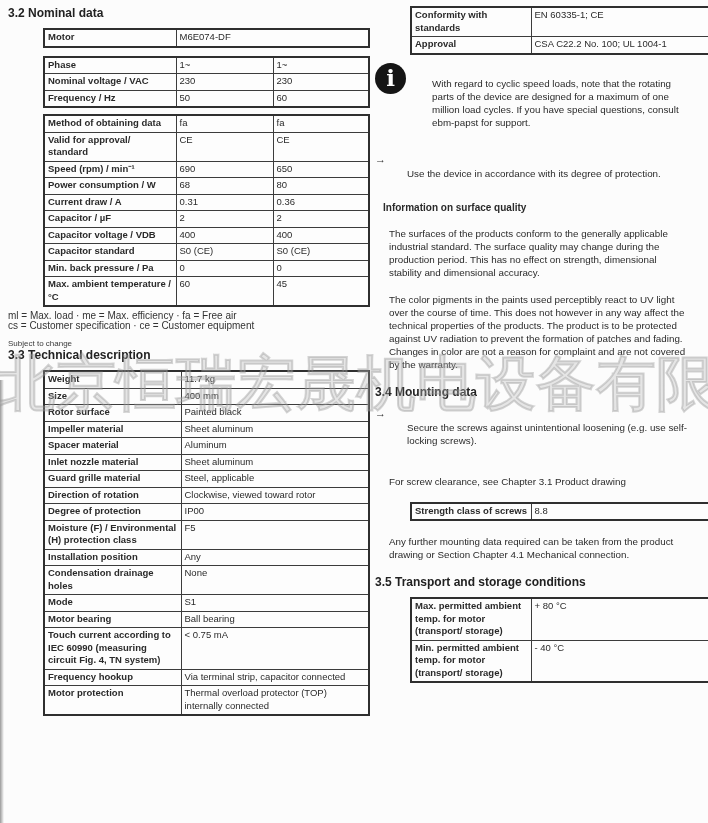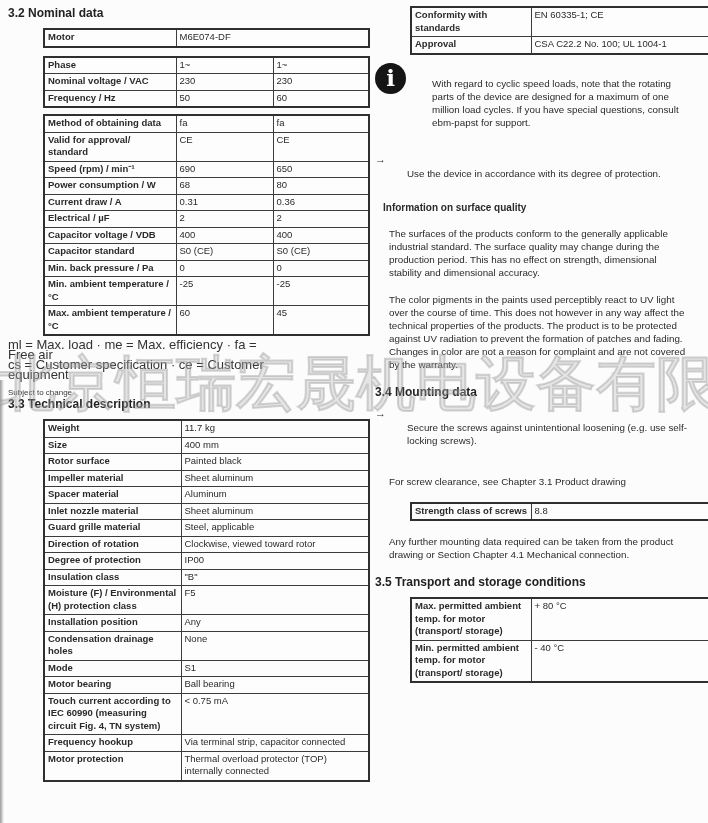--- a/index.html
+++ b/index.html
@@ -11,21 +11,21 @@
   .col-left{left:8px;width:262px;}
   .col-right{left:375px;width:326px;}
   h2.section{font-size:12px;font-weight:bold;margin:0;color:#222;}
   table{border-collapse:collapse;width:100%;table-layout:fixed;background:#fdfdfd;}
   table.data{border:2px solid #2f2f2f;margin-left:35px;}
   td{border:1px solid #3c3c3c;font-size:9.5px;line-height:12.5px;padding:1px 3px 2px 3px;
      vertical-align:top;overflow:hidden;}
   td.lbl{font-weight:bold;}
   .mt4{margin-top:4px}.mt6{margin-top:6px}.mt8{margin-top:8px}.mt10{margin-top:10px}
   .mt12{margin-top:12px}.mt14{margin-top:14px}.mt22{margin-top:22px}
-  .footnote{font-size:13px;line-height:10px;color:#333;}
+  .footnote{font-size:10px;line-height:10px;color:#333;}
   .smalltext{font-size:8px;color:#3a3a3a;}
   p.body, .body{font-size:9.8px;line-height:13px;margin:14px;}
   .bullet{display:flex;gap:7px;align-items:flex-start;}
   .bullet .arrow{font-weight:bold;font-size:11px;line-height:12px;flex:0 0 auto;}
   .bullet .btxt{flex:1;}
   .infoblock{display:flex;gap:12px;align-items:flex-start;}
   .info-icon{flex:0 0 auto;width:31px;height:31px;border-radius:50%;background:#151515;
      color:#fff;display:flex;align-items:center;justify-content:center;
      font-family:"DejaVu Serif", serif;font-weight:bold;font-size:23px;padding-bottom:2px;box-sizing:border-box;}
   .bold-head{font-size:10px;font-weight:bold;margin:8px;}
@@ -108,45 +108,40 @@
             <td class="lbl">Power consumption / W</td>
             <td class="val">68</td>
             <td class="val">80</td>
           </tr>
           <tr>
             <td class="lbl">Current draw / A</td>
             <td class="val">0.31</td>
             <td class="val">0.36</td>
           </tr>
           <tr>
-            <td class="lbl">Electrical / µF</td>
+            <td class="lbl">Capacitor / µF</td>
             <td class="val">2</td>
             <td class="val">2</td>
           </tr>
           <tr>
             <td class="lbl">Capacitor voltage / VDB</td>
             <td class="val">400</td>
             <td class="val">400</td>
           </tr>
           <tr>
             <td class="lbl">Capacitor standard</td>
             <td class="val">S0 (CE)</td>
             <td class="val">S0 (CE)</td>
           </tr>
           <tr>
             <td class="lbl">Min. back pressure / Pa</td>
             <td class="val">0</td>
             <td class="val">0</td>
           </tr>
           <tr>
-            <td class="lbl">Min. ambient temperature / °C</td>
-            <td class="val">-25</td>
-            <td class="val">-25</td>
-          </tr>
-          <tr>
             <td class="lbl">Max. ambient temperature / °C</td>
             <td class="val">60</td>
             <td class="val">45</td>
           </tr>
         </tbody>
       </table>
 
     <div class="footnote mt4">ml = Max. load · me = Max. efficiency · fa = Free air</div>
     <div class="footnote">cs = Customer specification · ce = Customer equipment</div>
 
@@ -188,24 +183,20 @@
             <td class="lbl">Guard grille material</td>
             <td class="val">Steel, applicable</td>
           </tr>
           <tr>
             <td class="lbl">Direction of rotation</td>
             <td class="val">Clockwise, viewed toward rotor</td>
           </tr>
           <tr>
             <td class="lbl">Degree of protection</td>
             <td class="val">IP00</td>
-          </tr>
-          <tr>
-            <td class="lbl">Insulation class</td>
-            <td class="val">"B"</td>
           </tr>
           <tr>
             <td class="lbl">Moisture (F) / Environmental (H) protection class</td>
             <td class="val">F5</td>
           </tr>
           <tr>
             <td class="lbl">Installation position</td>
             <td class="val">Any</td>
           </tr>
           <tr>

